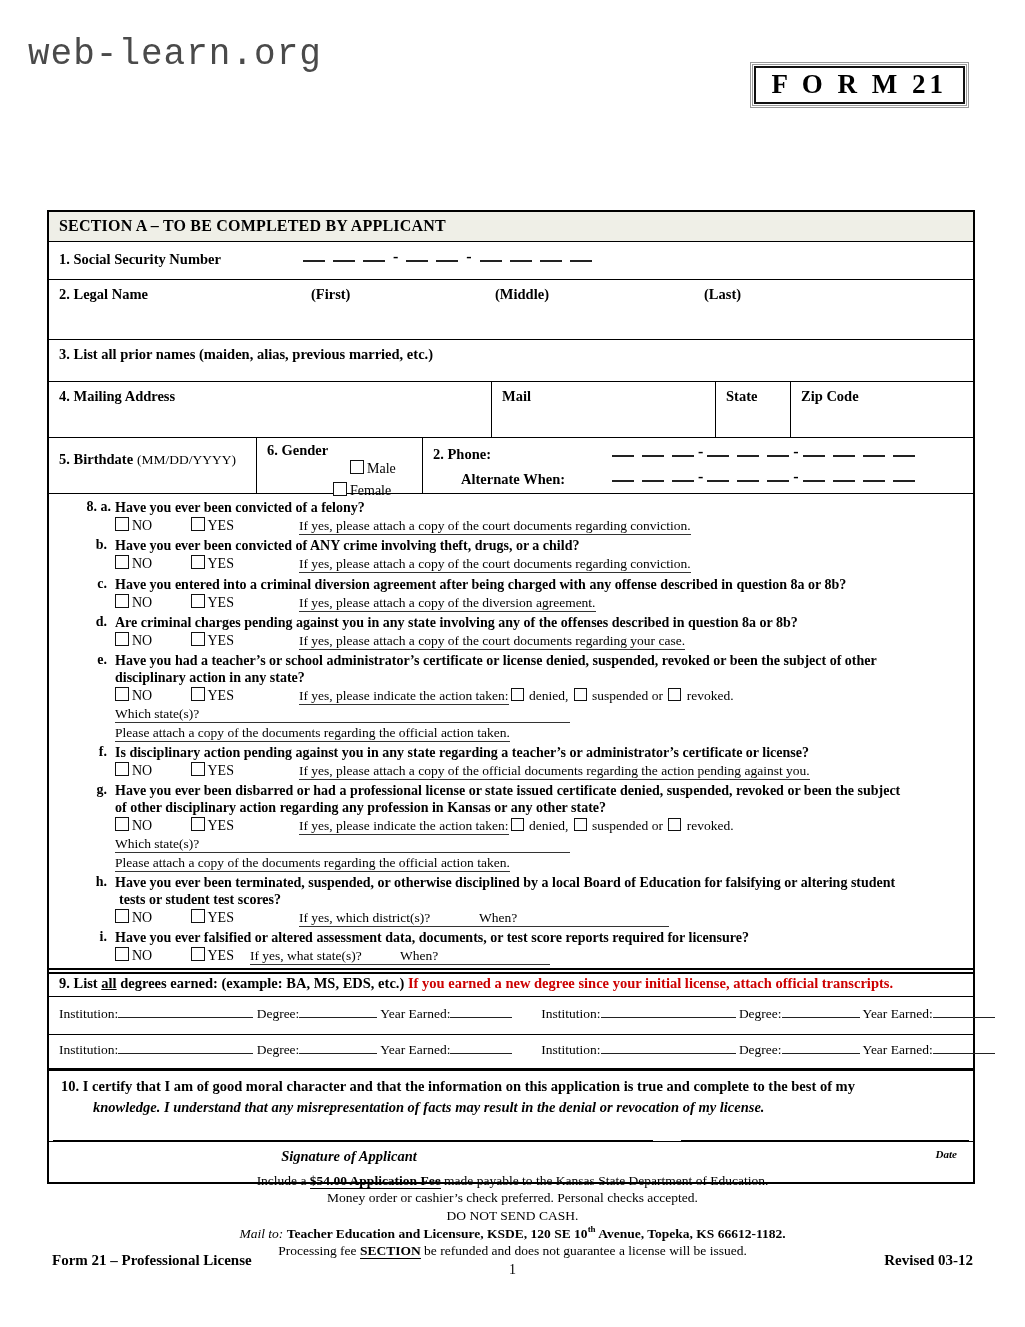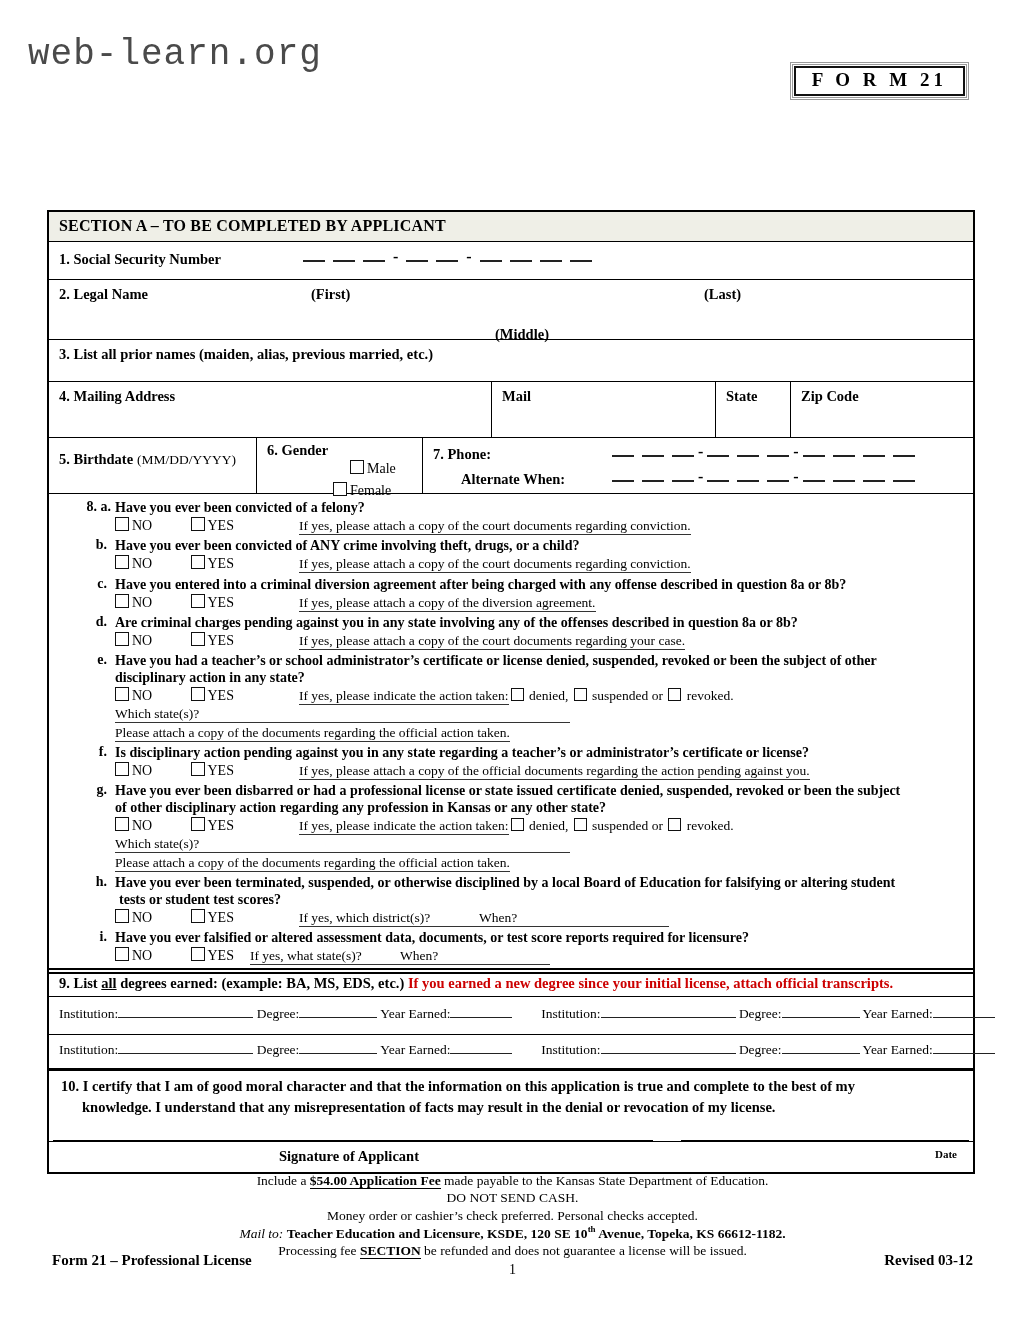--- a/index.html
+++ b/index.html
@@ -19,21 +19,21 @@
   }
   .formbox{
     position:absolute;right:56px;top:62px;
     border:3px double #9a9a9a;
     padding:1px;
     background:#fff;
   }
   .formbox .inner{
     border:2px solid #111;
     padding:2px 16px 4px 16px;
-    font-weight:bold;font-size:19px;letter-spacing:4px;line-height:1.05;
+    font-weight:bold;font-size:27px;letter-spacing:4px;line-height:1.05;
     white-space:nowrap;
   }
   .title{
     position:absolute;left:0;right:0;top:106px;text-align:center;
   }
   .title .l1{font-size:22px;line-height:1.32;}
   .title .l2{font-size:22px;line-height:1.32;}
   .title .l3{
     display:inline-block;margin-top:4px;
     font-weight:bold;font-size:20px;letter-spacing:2.2px;
@@ -125,21 +125,21 @@
         <span class="dot">-</span>
         <span class="dash"></span><span class="dash"></span>
         <span class="dot">-</span>
         <span class="dash"></span><span class="dash"></span><span class="dash"></span><span class="dash"></span>
       </div>
     </div>
 
     <div class="row" style="height:60px;">
       <div style="position:absolute;left:10px;top:6px;" class="lbl">2. Legal Name</div>
       <div style="position:absolute;left:262px;top:6px;" class="lbl">(First)</div>
-      <div style="position:absolute;left:446px;top:6px;margin-top:40px;" class="lbl">(Middle)</div>
+      <div style="position:absolute;left:446px;top:6px;" class="lbl">(Middle)</div>
       <div style="position:absolute;left:655px;top:6px;" class="lbl">(Last)</div>
     </div>
 
     <div class="row" style="height:42px;">
       <div style="position:absolute;left:10px;top:6px;" class="lbl">3. List all prior names (maiden, alias, previous married, etc.)</div>
     </div>
 
     <div class="row" style="height:56px;">
       <div class="cell vsep" style="position:absolute;left:0;top:0;width:443px;height:100%;">
         <div style="position:absolute;left:10px;top:6px;" class="lbl">4. Mailing Address</div>
@@ -158,21 +158,21 @@
     <div class="row" style="height:56px;">
       <div class="cell vsep" style="position:absolute;left:0;top:0;width:208px;height:100%;">
         <div style="position:absolute;left:10px;top:12px;white-space:nowrap;"><span class="lbl">5. Birthdate</span> <span class="lbl-n">(MM/DD/YYYY)</span></div>
       </div>
       <div class="cell vsep" style="position:absolute;left:208px;top:0;width:166px;height:100%;">
         <div style="position:absolute;left:10px;top:4px;" class="lbl">6. Gender</div>
         <div style="position:absolute;left:76px;top:22px;font-size:14px;margin-left:17px;"><span class="cb"></span><span>Male</span></div>
         <div style="position:absolute;left:76px;top:44px;font-size:14px;"><span class="cb"></span><span>Female</span></div>
       </div>
       <div class="cell" style="position:absolute;left:374px;top:0;right:0;height:100%;">
-        <div style="position:absolute;left:10px;top:8px;" class="lbl">7. Phone:</div>
+        <div style="position:absolute;left:10px;top:8px;" class="lbl">2. Phone:</div>
         <div style="position:absolute;left:185px;top:5px;">
           <span class="dash"></span><span class="dash"></span><span class="dash"></span><span class="dot">-</span><span class="dash"></span><span class="dash"></span><span class="dash"></span><span class="dot">-</span><span class="dash"></span><span class="dash"></span><span class="dash"></span><span class="dash"></span>
         </div>
         <div style="position:absolute;left:38px;top:33px;" class="lbl">Alternate When:</div>
         <div style="position:absolute;left:185px;top:30px;">
           <span class="dash"></span><span class="dash"></span><span class="dash"></span><span class="dot">-</span><span class="dash"></span><span class="dash"></span><span class="dash"></span><span class="dot">-</span><span class="dash"></span><span class="dash"></span><span class="dash"></span><span class="dash"></span>
         </div>
       </div>
     </div>
 
@@ -302,34 +302,34 @@
         <span>Institution:</span><span class="blank" style="width:135px;"></span>
         <span>Degree:</span><span class="blank" style="width:78px;"></span>
         <span>Year Earned:</span><span class="blank" style="width:62px;"></span>
       </div>
     </div>
   </div>
 
   <div class="block" style="top:1068px;">
     <div class="row" style="height:72px;">
       <div class="sec10">10.   I certify that I am of good moral character and that the information on this application is true and complete to the best of my</div>
-      <div class="sec10" style="padding-top:2px;padding-left:33px;">knowledge.  I understand that any misrepresentation of facts may result in the denial or revocation of my license.</div>
-    </div>
-    <div class="row" style="height:30px;">
+      <div class="sec10" style="padding-top:2px;padding-left:44px;font-style:italic;">knowledge.  I understand that any misrepresentation of facts may result in the denial or revocation of my license.</div>
+    </div>
+    <div class="row" style="height:40px;font-style:italic;">
       <div style="position:absolute;left:4px;top:-2px;width:600px;border-top:2.5px solid #000;"></div>
       <div style="position:absolute;left:632px;top:-2px;right:4px;border-top:2.5px solid #000;"></div>
       <div style="position:absolute;left:0;top:6px;width:600px;text-align:center;font-weight:bold;font-size:14.5px;">Signature of Applicant</div>
       <div style="position:absolute;left:632px;top:6px;right:16px;text-align:right;font-weight:bold;font-size:11px;">Date</div>
     </div>
   </div>
 
   <div class="foot" style="top:1172px;">
     <div><span>Include a </span><span class="bu">$54.00 Application Fee</span><span> made payable to the Kansas State Department of Education.</span></div>
+    <div>Money order or cashier’s check preferred.  Personal checks accepted.</div>
     <div>DO NOT SEND CASH.</div>
-    <div>Money order or cashier’s check preferred.  Personal checks accepted.</div>
     <div><span style="font-style:italic;">Mail to:</span> <span style="font-weight:bold;">Teacher Education and Licensure, KSDE, 120 SE 10</span><sup style="font-weight:bold;">th</sup><span style="font-weight:bold;"> Avenue, Topeka, KS  66612-1182.</span></div>
     <div><span>Processing fee </span><span class="bu">SECTION</span><span> be refunded and does not guarantee a license will be issued.</span></div>
   </div>
 
   <div style="position:absolute;left:52px;top:1252px;font-weight:bold;font-size:15px;">Form 21 – Professional License</div>
   <div style="position:absolute;left:0;right:0;top:1262px;text-align:center;font-size:14px;">1</div>
   <div style="position:absolute;right:52px;top:1252px;font-weight:bold;font-size:15px;">Revised 03-12</div>
 
 </div>
 

